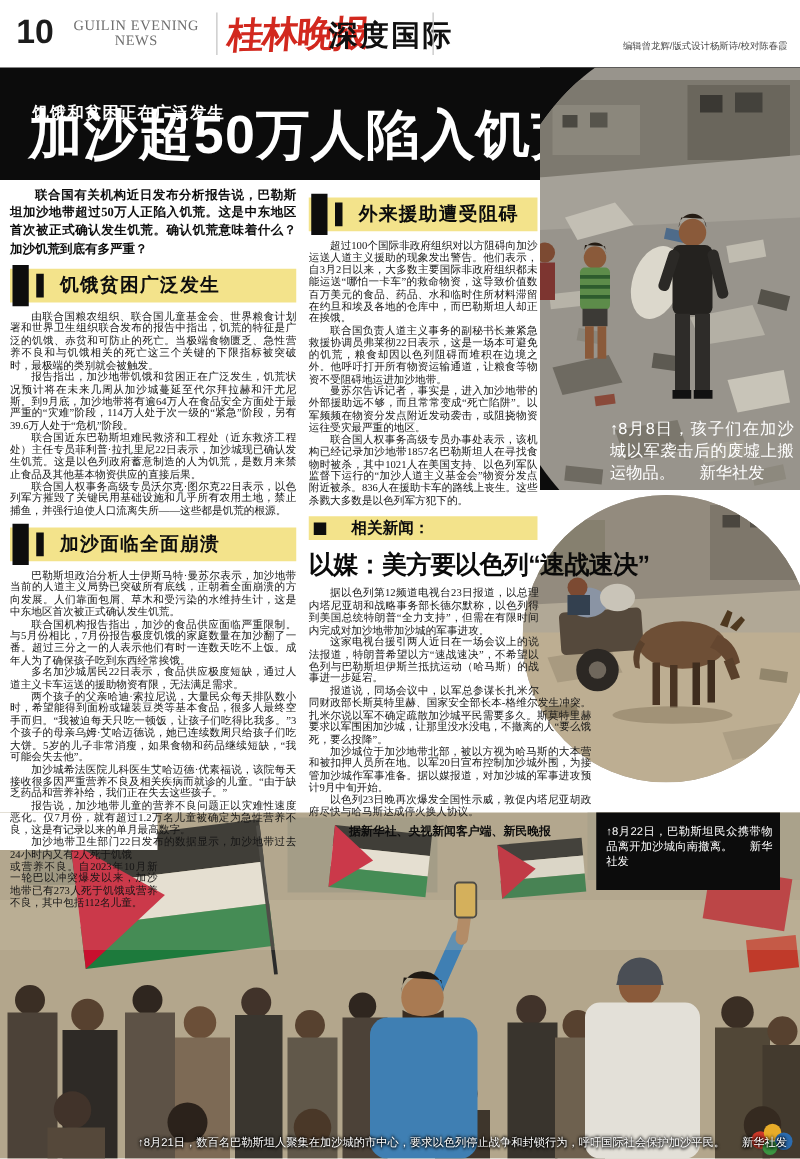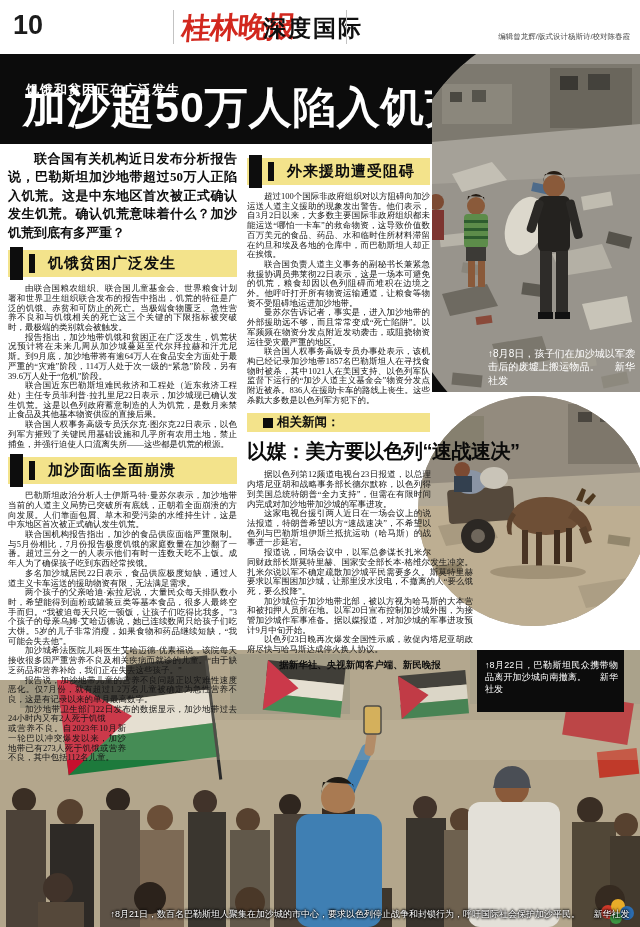--- a/index.html
+++ b/index.html
@@ -16,59 +16,60 @@
             font-family:"Liberation Serif","DejaVu Serif",serif;transform:skewX(-6deg) rotate(-1deg);letter-spacing:-1px;}
   .hdr-section{position:absolute;left:263px;top:13px;font-size:23px;font-weight:900;color:#101010;letter-spacing:2px;}
   .hdr-credits{position:absolute;right:10px;top:32px;font-size:7.5px;color:#4a4a4a;}
   
   .banner{position:absolute;left:0;top:54px;width:640px;height:90px;background:#0c0c0c;}
   .banner-kicker{position:absolute;left:26px;top:27px;color:#fff;font-size:13px;font-weight:bold;letter-spacing:1px;}
   .banner-title{position:absolute;left:23px;top:25px;color:#fff;font-size:43px;font-weight:900;letter-spacing:1px;white-space:nowrap;}
   
   .col-left{position:absolute;left:8px;top:150px;width:229px;z-index:3;}
   .col-mid{position:absolute;left:247px;top:150px;width:183px;z-index:3;}
-  .lead{font-family:"Liberation Serif","DejaVu Serif",serif;font-weight:bold;font-size:13px;line-height:1.42;
+  .lead{font-family:"Liberation Serif","DejaVu Serif",serif;font-weight:bold;font-size:10px;line-height:1.42;
         text-align:justify;text-indent:2em;color:#0d0d0d;}
   .sec-head{position:relative;background:#f3e38b;height:27px;margin:8px 0 7px;}
   .sec-head .bar1{position:absolute;left:2px;top:-3px;width:13px;height:33px;background:#0d0d0d;}
   .sec-head .bar2{position:absolute;left:21px;top:4px;width:6px;height:19px;background:#0d0d0d;}
   .sec-head .txt{position:absolute;left:40px;top:4px;font-size:15px;font-weight:900;color:#0d0d0d;letter-spacing:1px;}
   .body p{margin:0;font-family:"Liberation Serif","DejaVu Serif",serif;font-size:8.5px;line-height:9.7px;
           text-align:justify;text-indent:2em;color:#151515;}
   .wide-last{width:229px;}
   .narrow-last{width:118px;}
   .narrow-last p{text-indent:0;}
   
-  .rel-label{display:flex;align-items:center;gap:4px;background:#f3e38b;height:19px;margin-top:8px;padding-left:16px;}
+  .rel-label{display:flex;align-items:center;gap:20px;background:#f3e38b;height:19px;margin-top:8px;padding-left:4px;}
   .rel-label .sq{width:10px;height:10px;background:#0d0d0d;}
   .rel-label .txt{font-size:12.5px;font-weight:900;color:#0d0d0d;}
   .rel-headline{font-size:20px;font-weight:900;color:#0a0a0a;margin:6px 0 5px;white-space:nowrap;letter-spacing:-.5px;width:max-content;}
   .rel-body{width:226px;}
   .circle-spacer{float:right;width:42px;height:86px;}
   .rel-source{width:226px;margin-top:4px;font-family:"Liberation Serif","DejaVu Serif",serif;
               font-size:9.5px;font-weight:bold;text-align:center;color:#0d0d0d;}
   
   .photo1-wrap{position:absolute;left:432px;top:54px;width:208px;height:338px;background:#0c0c0c;z-index:2;}
   .photo1-wrap svg{display:block;}
-  .cap1{position:absolute;left:56px;bottom:5px;right:5px;color:#fff;font-size:10px;line-height:1.35;text-align:justify;}
+  .cap1{position:absolute;left:56px;bottom:5px;right:5px;color:#fff;font-size:13px;line-height:1.35;text-align:justify;}
   .cap-source{margin-left:1.5em;}
   .photo2-wrap{position:absolute;left:418px;top:396px;width:230px;height:230px;border-radius:50%;overflow:hidden;z-index:2;}
   .cap2{position:absolute;left:477px;top:650px;width:147px;height:62px;background:#0c0c0c;color:#fff;
         font-size:9px;line-height:1.35;padding:9px 6px 4px 8px;text-align:justify;z-index:5;box-sizing:border-box;}
   .bottom-photo{position:absolute;left:0;top:650px;width:632px;height:277px;z-index:1;}
   .cap3{position:absolute;left:108px;bottom:6px;width:524px;color:#fff;font-size:9px;line-height:1.45;
         text-align:center;z-index:4;text-shadow:0 0 3px #000,0 1px 2px #000,0 -1px 2px #000;}
 </style>
 </head>
 <body>
 
 <div class="page">
 
   <div class="hdr">
     <div class="hdr-pageno">10</div>
+    <div class="hdr-en">GUILIN EVENING NEWS</div>
     <div class="hdr-date">
       <span>2025年8月25日</span>
       <span style="margin-left:6px;">星期一</span>
     </div>
     <div class="hdr-div" style="left:173px;"></div>
     <div class="hdr-logo">桂林晚报</div>
     <div class="hdr-section">深度国际</div>
     <div class="hdr-div" style="left:346px;"></div>
     <div class="hdr-credits">编辑曾龙辉/版式设计杨斯诗/校对陈春霞</div>
   </div>

